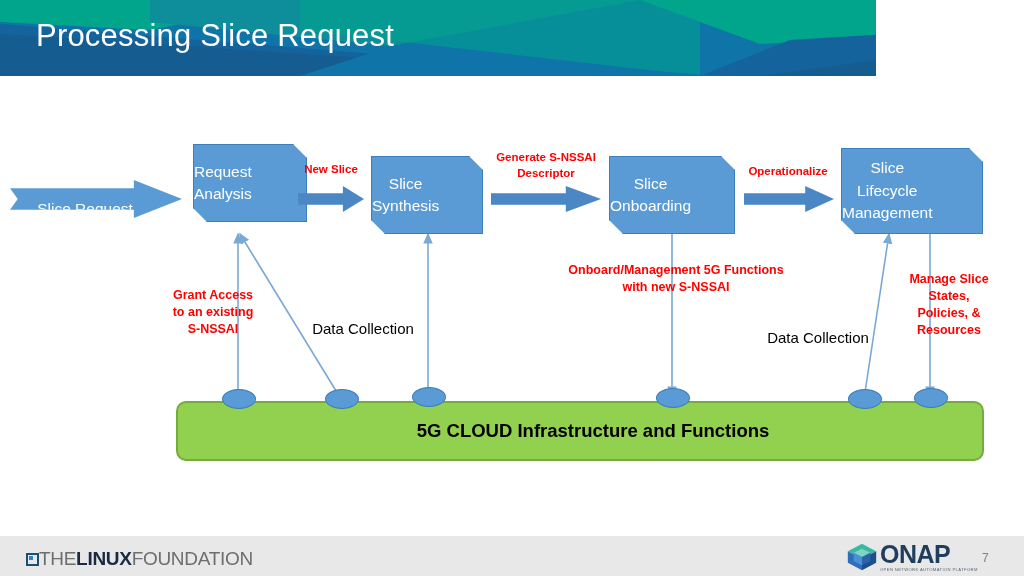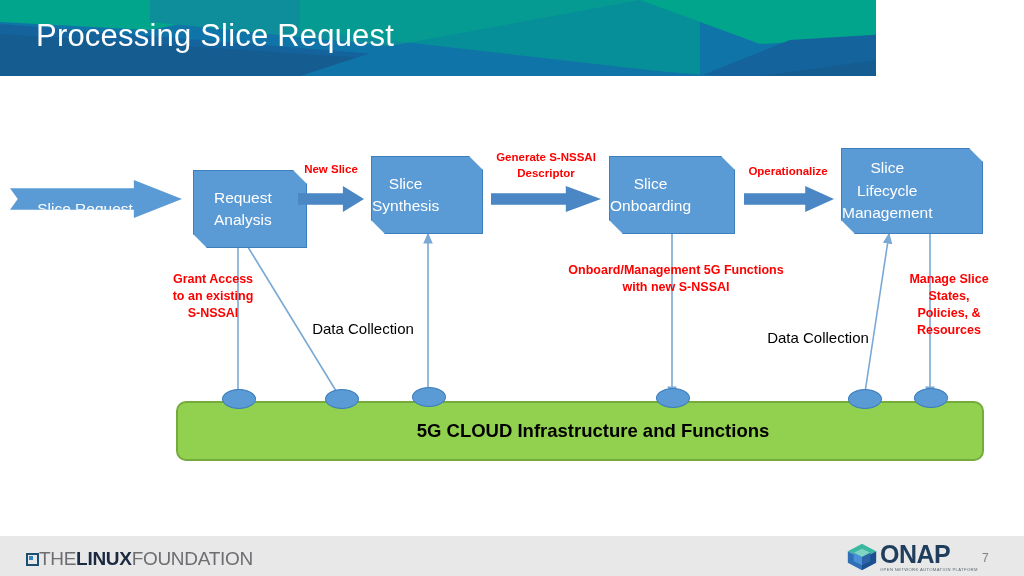--- a/index.html
+++ b/index.html
@@ -153,21 +153,21 @@
 
       <line x1="864" y1="323" x2="889" y2="158" stroke="#7aa9d6" stroke-width="1.6" marker-end="url(#ah)"></line>
 
       <line x1="930" y1="158" x2="930" y2="320" stroke="#7aa9d6" stroke-width="1.6" marker-end="url(#ah)"></line>
     </svg>
 
     <div class="entry-arrow" style="left:10px; top:104px; width:172px; height:38px;">
       <span>Slice Request</span>
     </div>
 
-    <div class="pbox" style="left:193px; top:94px; width:114px; height:78px; white-space:pre-line;padding-left:20px;">
+    <div class="pbox" style="left:193px; top:68px; width:114px; height:78px; white-space:pre-line;">
       <span>Request
 Analysis</span>
     </div>
 
     <div class="pbox" style="left:371px; top:80px; width:112px; height:78px; white-space:pre-line;">
       <span>Slice
 Synthesis</span>
     </div>
 
     <div class="pbox" style="left:609px; top:80px; width:126px; height:78px; white-space:pre-line;">
@@ -183,21 +183,21 @@
 
     <div class="flow-arrow" style="left:298px; top:110px; width:66px; height:26px;"></div>
     <div class="flow-arrow" style="left:491px; top:110px; width:110px; height:26px;"></div>
     <div class="flow-arrow" style="left:744px; top:110px; width:90px; height:26px;"></div>
 
     <div class="red-label" style="left:288px; top:86px; width:86px;">New Slice</div>
     <div class="red-label" style="left:482px; top:74px; width:128px;">Generate S-NSSAI
 Descriptor</div>
     <div class="red-label" style="left:736px; top:88px; width:104px;">Operationalize</div>
 
-    <div class="red-label big" style="left:154px; top:195px; width:118px;">Grant Access
+    <div class="red-label big" style="left:154px; top:211px; width:118px;">Grant Access
 to an existing
 S-NSSAI</div>
     <div class="red-label big" style="left:547px; top:186px; width:258px;">Onboard/Management 5G Functions
 with new S-NSSAI</div>
     <div class="red-label big" style="left:893px; top:195px; width:112px;">Manage Slice
 States,
 Policies, &amp;
 Resources</div>
 
     <div class="black-label" style="left:298px; top:243px; width:130px;">Data Collection</div>

